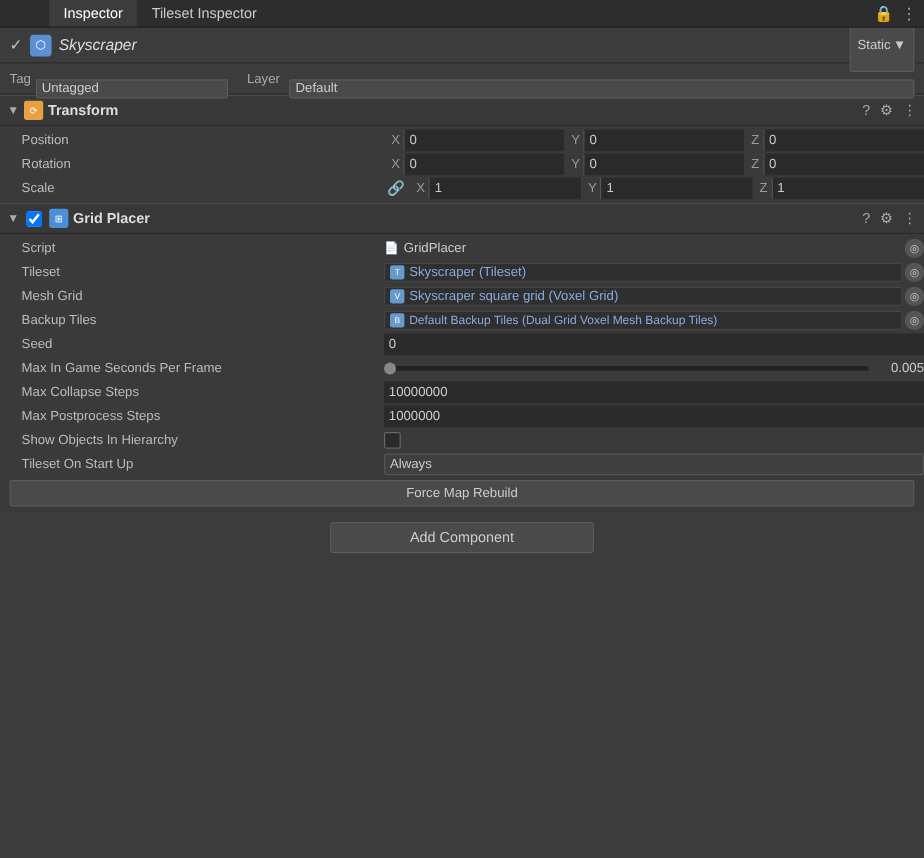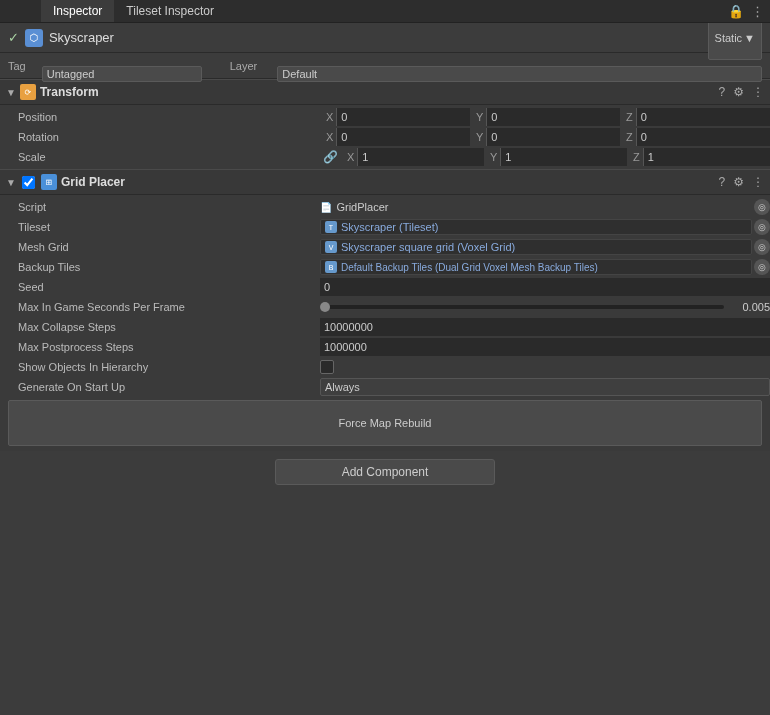--- a/index.html
+++ b/index.html
@@ -62,38 +62,38 @@
       width: 18px; height: 18px;
       background: #5a8fd4;
       border-radius: 3px;
       display: flex; align-items: center; justify-content: center;
       font-size: 10px; color: #fff; flex-shrink: 0;
     }
     .obj-header .checkmark {
       color: #aad4a4; font-size: 13px;
     }
     .obj-header .obj-name {
-      font-size: 13px; color: #ddd; flex: 1;
+      font-size: 13px; color: #ddd; flex: 1; font-style: italic;
     }
     .obj-header .static-dropdown {
       display: flex; align-items: center; gap: 2px;
       background: #4a4a4a; border: 1px solid #5a5a5a;
       padding: 15px 6px; border-radius: 2px; font-size: 11px; color: #ccc;
       cursor: pointer;
     }
 
     
     .tag-layer-row {
       display: flex;
       align-items: center;
       background: #3c3c3c;
       height: 26px;
       padding: 0 8px;
       border-bottom: 1px solid #2a2a2a;
-      gap: 16px;
+      gap: 4px;
     }
     .tag-label, .layer-label {
       font-size: 11px; color: #aaa;
     }
     .tag-select, .layer-select {
       background: #4a4a4a; border: 1px solid #5a5a5a;
       color: #ccc; font-size: 11px; padding: 1px 4px;
       border-radius: 2px; cursor: pointer; margin-top: 16px;
     }
     .tag-select { width: 160px; }
@@ -272,21 +272,21 @@
 
     
     .action-btn {
       display: block;
       width: calc(100% - 16px);
       margin: 3px 8px;
       background: #4a4a4a;
       border: 1px solid #5a5a5a;
       color: #ccc;
       font-size: 11px;
-      padding: 16px 8px;
+      padding: 4px 8px;
       border-radius: 2px;
       cursor: pointer;
       text-align: center;
     }
 
     
     .add-comp-btn {
       display: block;
       width: 220px;
       margin: 8px auto;
@@ -499,21 +499,21 @@
   </div>
 
   <div class="prop-row">
     <div class="prop-label">Show Objects In Hierarchy</div>
     <div class="prop-value">
       <div class="checkbox-val"></div>
     </div>
   </div>
 
   <div class="prop-row">
-    <div class="prop-label">Generate On Start Up</div>
+    <div class="prop-label">Tileset On Start Up</div>
     <div class="prop-value" style="flex:1;">
       <select style="background:#3f3f3f;border:1px solid #555;color:#ccc;font-size:11px;padding:1px 4px;border-radius:2px;width:100%;height:18px;">
         <option>Always</option>
         <option>Never</option>
         <option>If Empty</option>
       </select>
     </div>
   </div>
 
   <button class="action-btn">Force Map Rebuild</button>

